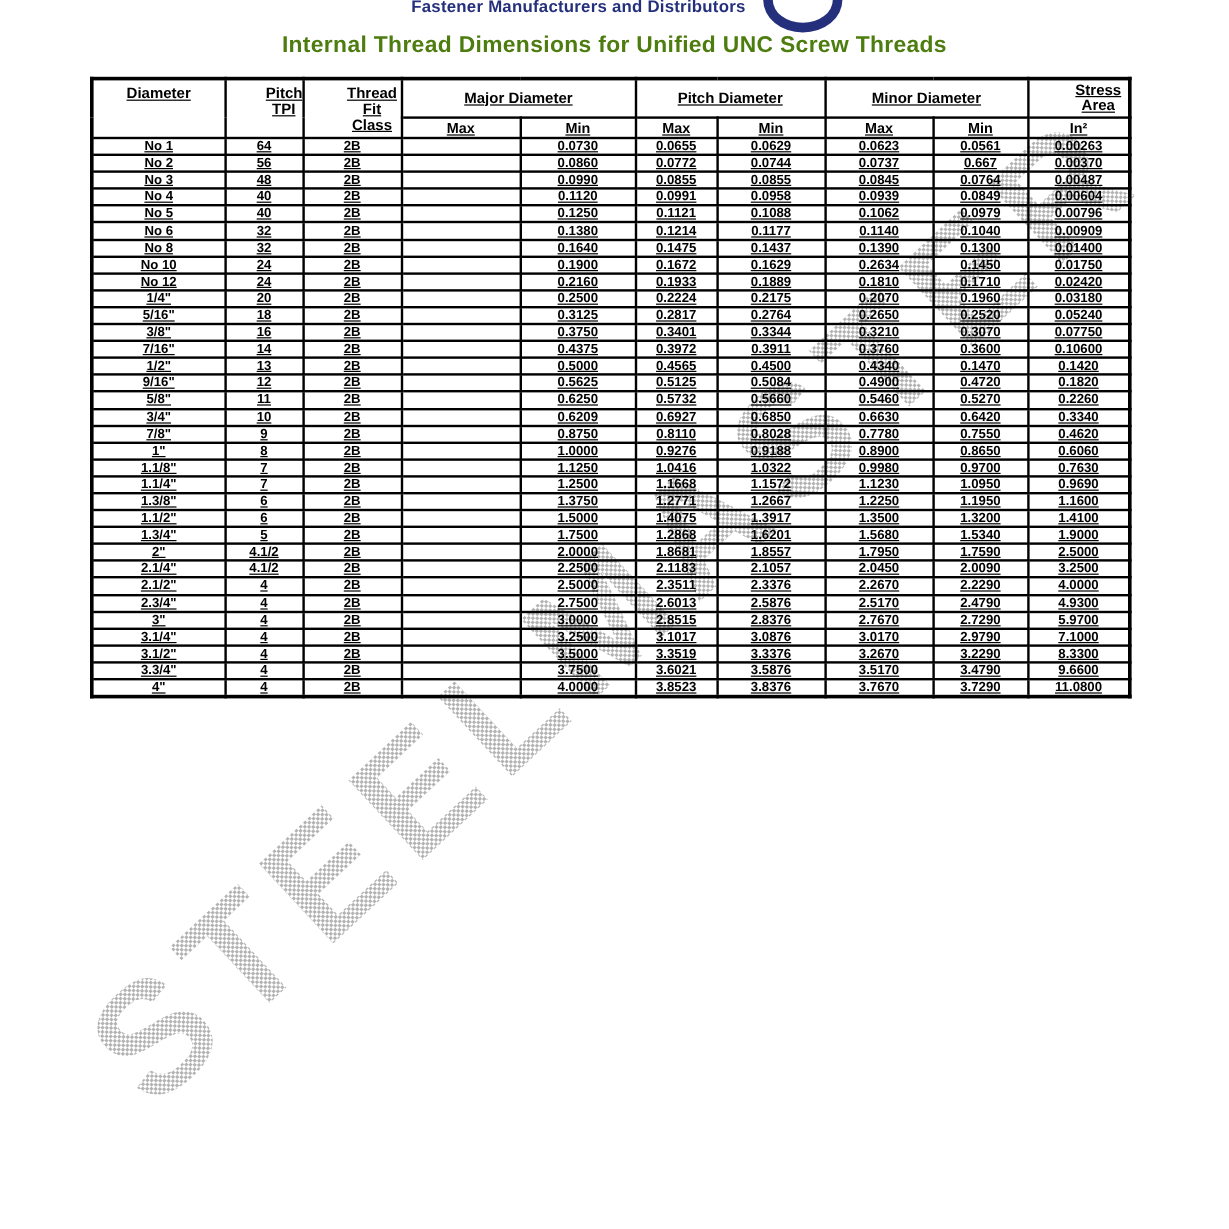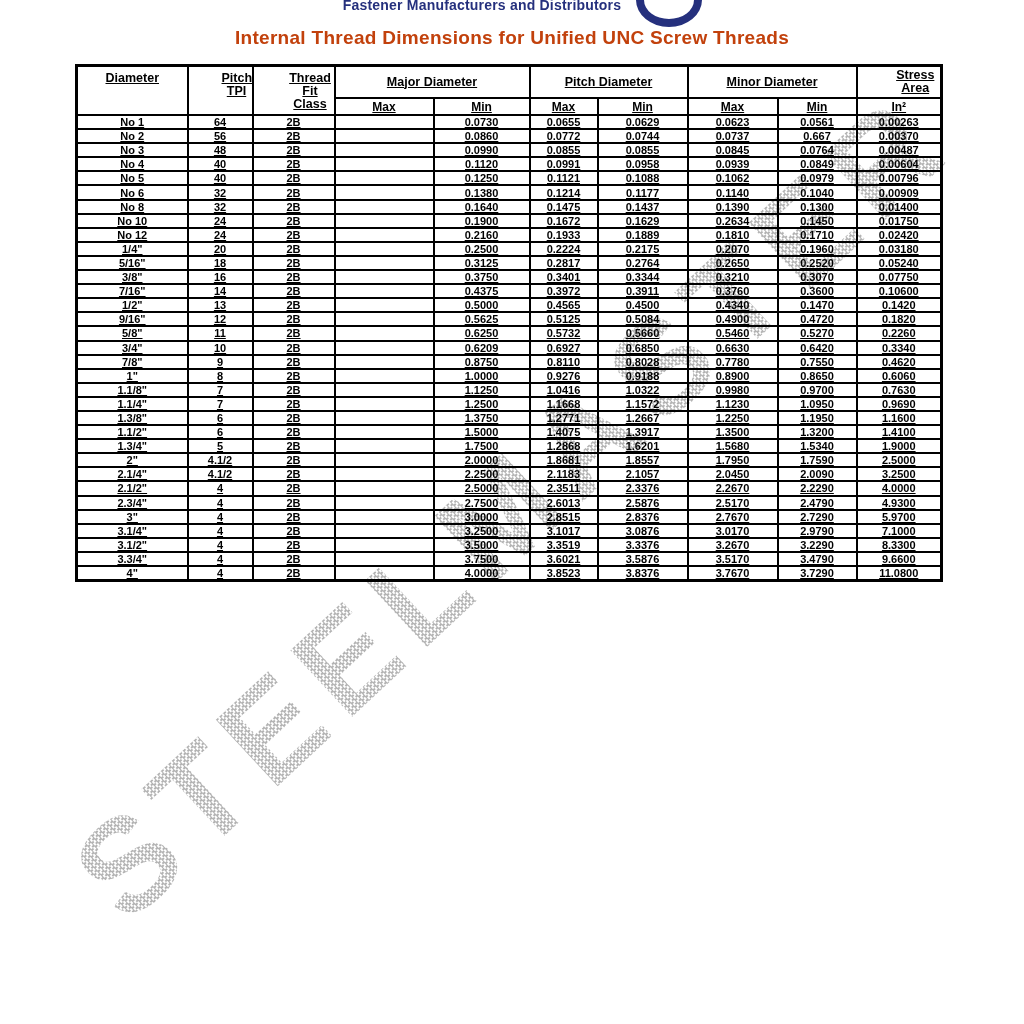--- a/index.html
+++ b/index.html
@@ -34,21 +34,21 @@
   }
 
   
   .page-title {
     position: absolute;
     top: 27px; left: 0;
     width: 1024px;
     text-align: center;
     font-size: 19px;
     font-weight: bold;
-    color: #c2410c;
+    color: #4d7c0f;
     letter-spacing: 0.3px;
     z-index: 3;
   }
 
   
   .watermark {
     position: absolute;
     left: -98px; top: 430px;
     width: 1220px;
     text-align: center;

